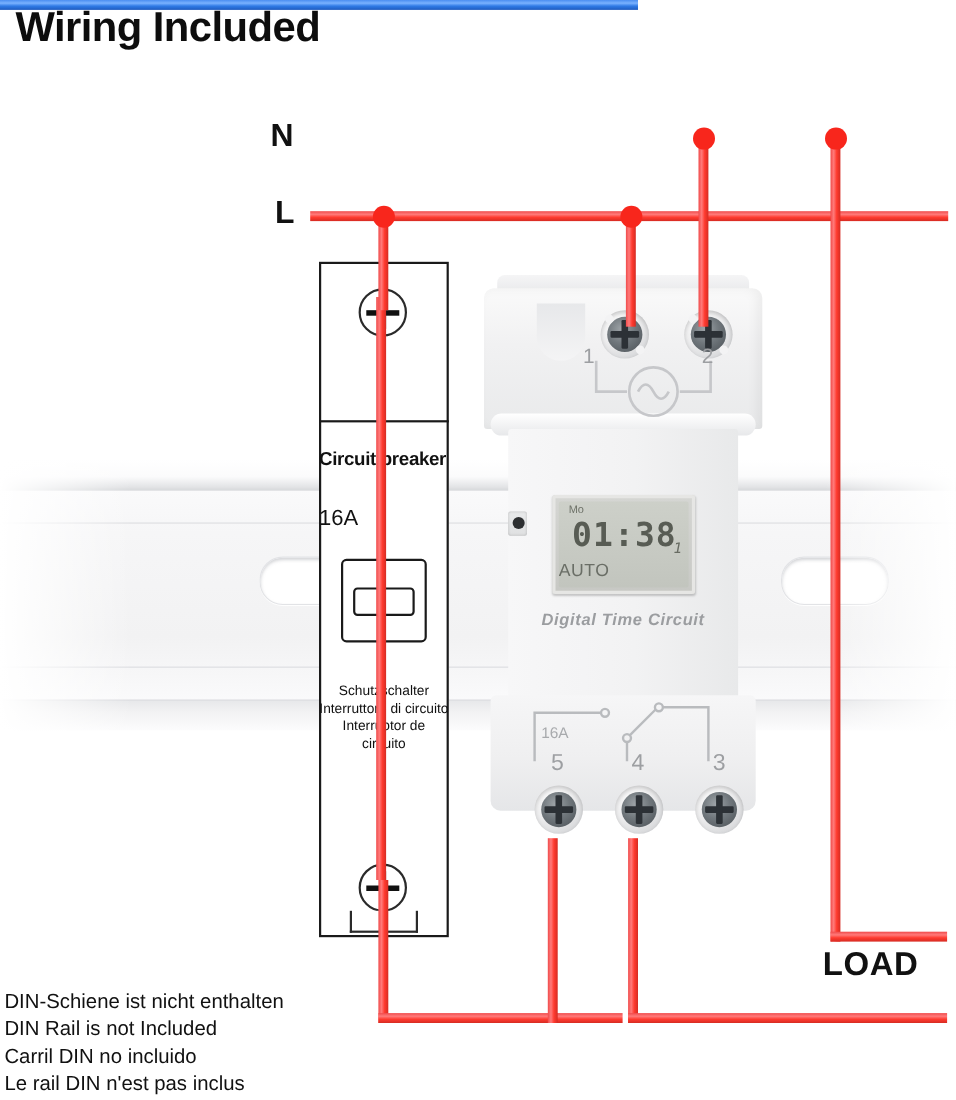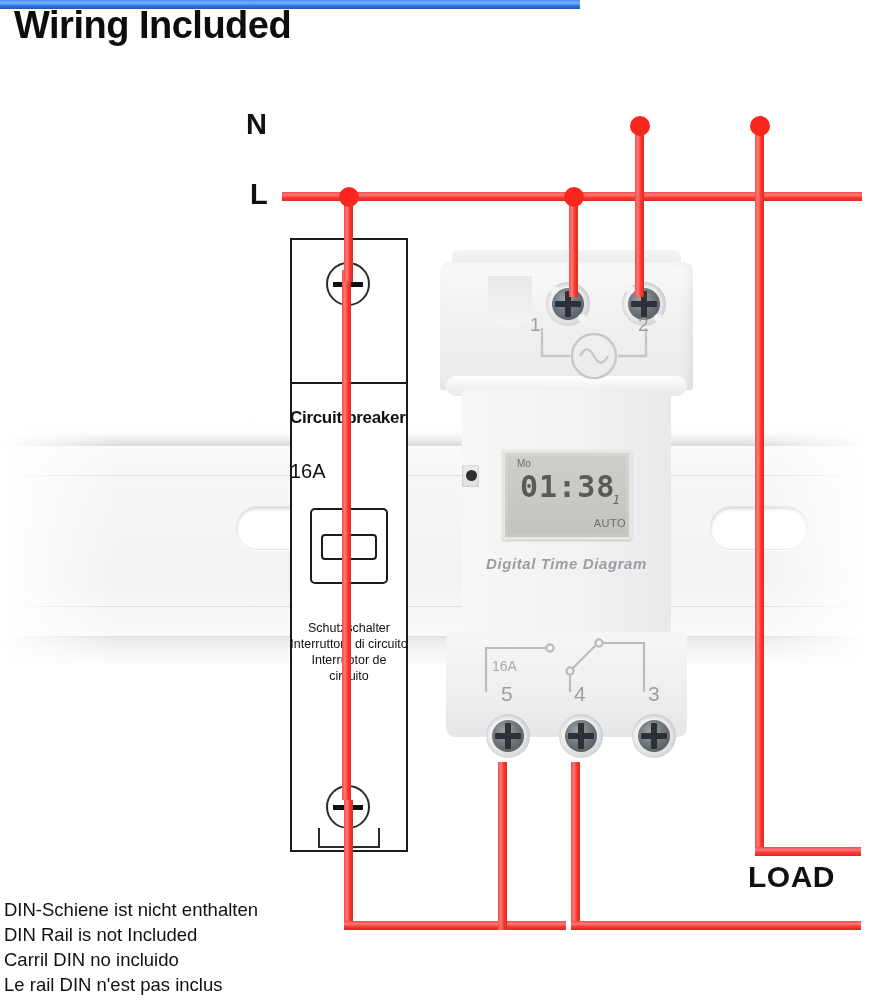--- a/index.html
+++ b/index.html
@@ -86,22 +86,22 @@
      background:linear-gradient(to bottom,#d5d6d3,#c7c8c4);border-radius:3px;
      box-shadow:inset 0 0 0 3px #e6e6e4, 0 1px 2px rgba(0,0,0,.2);}
   #lcd{position:absolute;left:6px;top:6px;width:118px;height:78px;
      background:linear-gradient(to bottom,#cdd0c9,#c2c5be);border-radius:2px;overflow:hidden;}
   #lcd-day{position:absolute;left:9px;top:2px;font-size:10px;color:#6d7168;
      font-family:"Liberation Sans",sans-serif;letter-spacing:0;}
   #lcd-time{position:absolute;left:12px;top:16px;font-size:30px;line-height:30px;
      color:#585c54;font-family:"DejaVu Sans Mono",monospace;font-weight:bold;letter-spacing:1px;}
   #lcd-sub{position:absolute;right:6px;top:36px;font-size:13px;color:#686c63;
      font-family:"DejaVu Sans Mono",monospace;font-style:italic;}
-  #lcd-mode{position:absolute;left:0;bottom:5px;width:118px;text-align:right;
-     font-size:11px;color:#6a6e66;letter-spacing:.5px;}
+  #lcd-mode{position:absolute;left:0;bottom:5px;width:118px;text-align:left;
+     font-size:16px;color:#6a6e66;letter-spacing:.5px;}
   #t-btn{position:absolute;left:22px;top:215px;width:17px;height:22px;border-radius:2px;
      background:linear-gradient(to bottom,#e9eaeb,#dfe0e1);
      box-shadow:inset 0 0 2px rgba(0,0,0,.25);}
   #t-btn i{position:absolute;left:4px;top:5px;width:11px;height:11px;border-radius:50%;
      background:#2d2f31;display:block;}
   #t-dts{position:absolute;left:0;top:305px;width:253px;text-align:center;
      font-size:15px;font-style:italic;font-weight:bold;color:#9b9da0;letter-spacing:.6px;}
   #t-brand{position:absolute;left:0;top:352px;width:253px;text-align:center;
      font-size:27px;font-weight:bold;color:#8f9194;letter-spacing:.5px;}
   #t-model{position:absolute;left:58px;top:398px;font-size:17px;color:#8c8e91;}
@@ -215,21 +215,21 @@
 
   <div id="lcd-frame">
     <div id="lcd">
       <div id="lcd-day">Mo</div>
       <div id="lcd-time">01:38</div>
       <div id="lcd-sub">1</div>
       <div id="lcd-mode">AUTO</div>
     </div>
   </div>
 
-  <div id="t-dts">Digital Time Diagram</div>
+  <div id="t-dts">Digital Time Circuit</div>
   <div id="t-model">THC15A</div>
   <div id="t-ce">CE</div>
 
   <div id="t-bot">
 
     <div id="t-silk-bot">
       <svg width="190" height="56" viewBox="0 0 190 56">
         <path d="M8 54 L8 10 L68 10" fill="none" stroke="#b9bbbe" stroke-width="2.2"></path>
         <circle cx="72" cy="10" r="3.6" fill="none" stroke="#b9bbbe" stroke-width="2.2"></circle>
         <path d="M92 36 L92 54" fill="none" stroke="#b9bbbe" stroke-width="2.2"></path>

